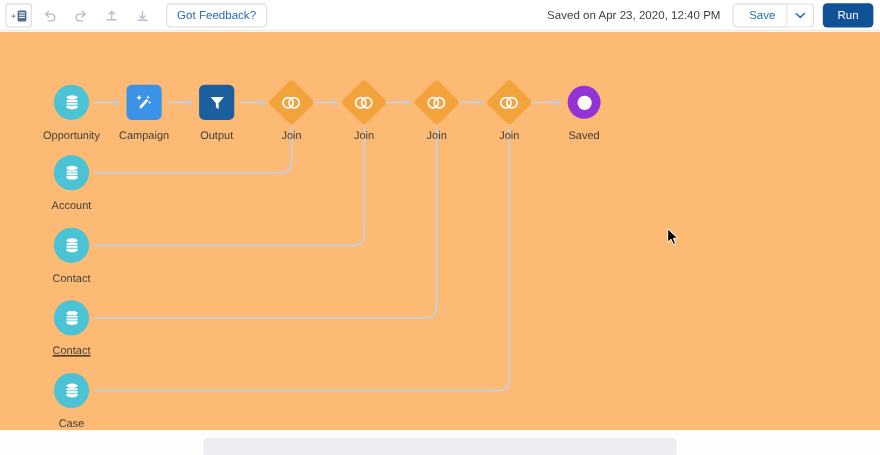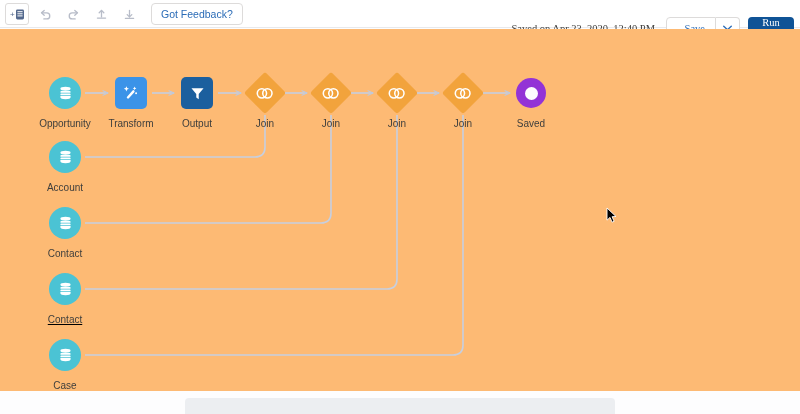--- a/index.html
+++ b/index.html
@@ -75,24 +75,23 @@
     align-items: center;
     padding: 0 9px;
     margin-left: 6px;
     white-space: nowrap;
     cursor: pointer;
     box-sizing: border-box;
   }
 
   #toolbar-right {
     position: absolute;
-    right: 6px; top: 17px;
-    display: flex;
-    align-items: center;
-    font-family: Liberation Serif, serif;
+    right: 6px; top: 3px;
+    display: flex;
+    align-items: center;
   }
   #saved-text {
     font-size: 10.5px;
     color: #3e3e3c;
     margin-right: 11px;
     white-space: nowrap;
   }
   #save-btn {
     height: 22px;
     min-width: 50px;
@@ -123,21 +122,21 @@
   }
   #run-btn {
     height: 22px;
     min-width: 46px;
     margin-left: 8px;
     background: #0f5396;
     color: #ffffff;
     font-size: 10.5px;
     border-radius: 4px;
     display: flex;
-    align-items: flex-start;
+    align-items: center;
     justify-content: center;
     padding: 0 11px;
     box-sizing: border-box;
     cursor: pointer;
   }
 
   
   #canvas {
     position: absolute;
     left: 0; top: 29px;
@@ -342,21 +341,21 @@
           <div class="node-shape-wrap">
             <div class="shape-square sq-transform">
               <svg width="18" height="18" viewBox="0 0 18 18">
                 <rect x="7.5" y="5.2" width="2.4" height="10.4" rx="1.1" fill="#ffffff" transform="rotate(42 8.7 10.4)"></rect>
                 <path d="M4.4,2.2 l0.8,1.8 1.8,0.8 -1.8,0.8 -0.8,1.8 -0.8,-1.8 -1.8,-0.8 1.8,-0.8 Z" fill="#ffffff"></path>
                 <path d="M12.6,2.6 l0.55,1.25 1.25,0.55 -1.25,0.55 -0.55,1.25 -0.55,-1.25 -1.25,-0.55 1.25,-0.55 Z" fill="#ffffff"></path>
                 <circle cx="14.1" cy="9.2" r="0.95" fill="#ffffff"></circle>
               </svg>
             </div>
           </div>
-          <div class="node-label">Transform</div>
+          <div class="node-label">Campaign</div>
         </div>
         <div class="node" style="left: 197px; top: 42px;">
           <div class="node-shape-wrap">
             <div class="shape-square sq-filter">
               <svg width="17" height="17" viewBox="0 0 18 18">
                 <path d="M2.6,3.4 H15.4 L10.3,9.5 V15.2 L7.7,13.3 V9.5 Z" fill="#ffffff"></path>
               </svg>
             </div>
           </div>
           <div class="node-label">Output</div>

